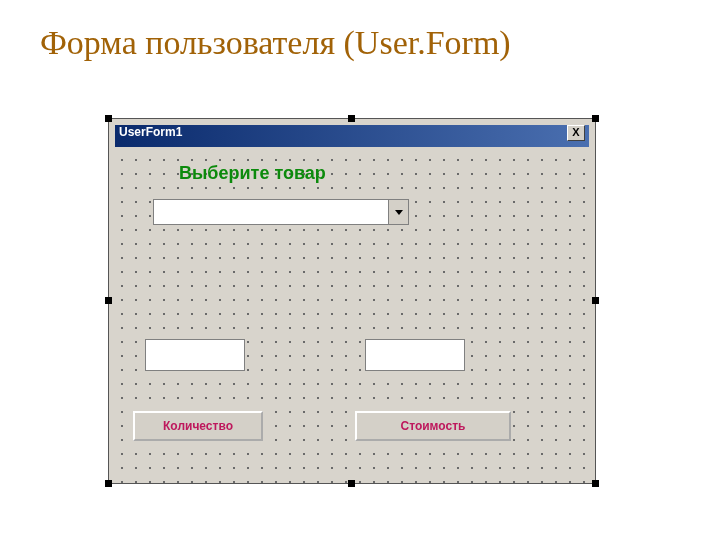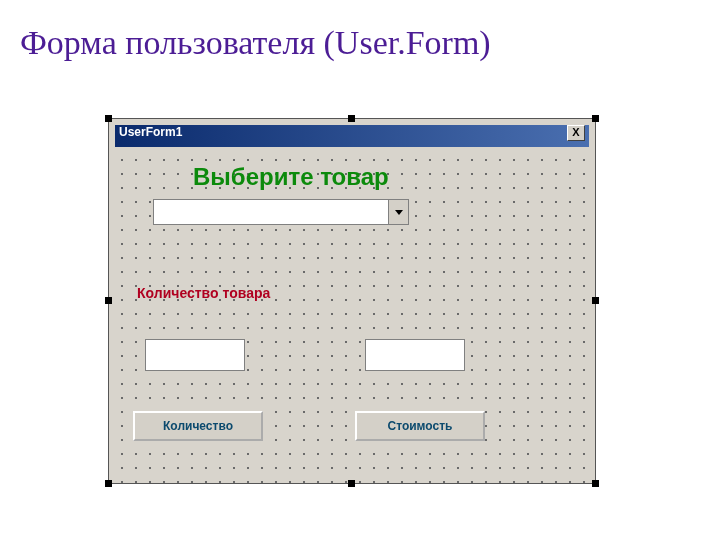--- a/index.html
+++ b/index.html
@@ -8,22 +8,22 @@
     padding: 0;
     width: 720px;
     height: 540px;
     background: #ffffff;
     font-family: Verdana, Tahoma, Arial, sans-serif;
     overflow: hidden;
   }
   .slide-title {
     font-family: "Times New Roman", serif;
     font-size: 34px;
-    color: #4c1d95;
-    margin: 24px 0 0 20px;
+    color: #a16207;
+    margin: 24px 0 0 40px;
     font-weight: normal;
   }
   .designer-wrap {
     position: absolute;
     left: 108px;
     top: 118px;
     width: 488px;
     height: 366px;
     background: #d8d4cc;
     border: 1px solid #555;
@@ -125,21 +125,21 @@
     font-size: 13px;
     background: #fff;
   }
   
   .btn {
     position: absolute;
     background: #d4d0c8;
     border: 2px outset #fff;
     font-size: 12px;
     font-weight: bold;
-    color: #0c4a6e;
+    color: #be185d;
     text-align: center;
     display: flex;
     align-items: center;
     justify-content: center;
     cursor: default;
   }
 </style>
 </head>
 <body>
 
@@ -156,37 +156,36 @@
   <div class="sel-handle" style="left:calc(50% - 4px); bottom:-4px"></div>
   <div class="sel-handle" style="right:-4px; bottom:-4px"></div>
 
   <div class="form-canvas">
 
     <div class="titlebar">
       <span class="titlebar-text">UserForm1</span>
       <span class="close-btn">X</span>
     </div>
 
-    <div class="lbl green" style="left:70px; top:44px; font-size:24px;margin-left:14px;">Выберите товар</div>
+    <div class="lbl green" style="left:70px; top:44px; font-size:18px;">Выберите товар</div>
 
     <div class="combo" style="left:44px; top:80px; width:256px; height:26px;">
       <input type="text" value="" style="">
       <div class="combo-btn">
         <div class="tri"></div>
       </div>
     </div>
 
-    <div class="lbl red" style="left:28px; top:166px;">Количество товара</div>
 
 
     <div class="txt" style="left:36px; top:220px; width:100px; height:32px;">
       <input type="text" value="" style="">
     </div>
 
     <div class="txt" style="left:256px; top:220px; width:100px; height:32px;">
       <input type="text" value="" style="">
     </div>
 
     <div class="btn" style="left:24px; top:292px; width:130px; height:30px;">Количество</div>
 
-    <div class="btn" style="left:246px; top:292px; width:130px; height:30px;">Стоимость</div>
+    <div class="btn" style="left:246px; top:292px; width:156px; height:30px;">Стоимость</div>
   </div>
 </div>
 
 </body></html>

